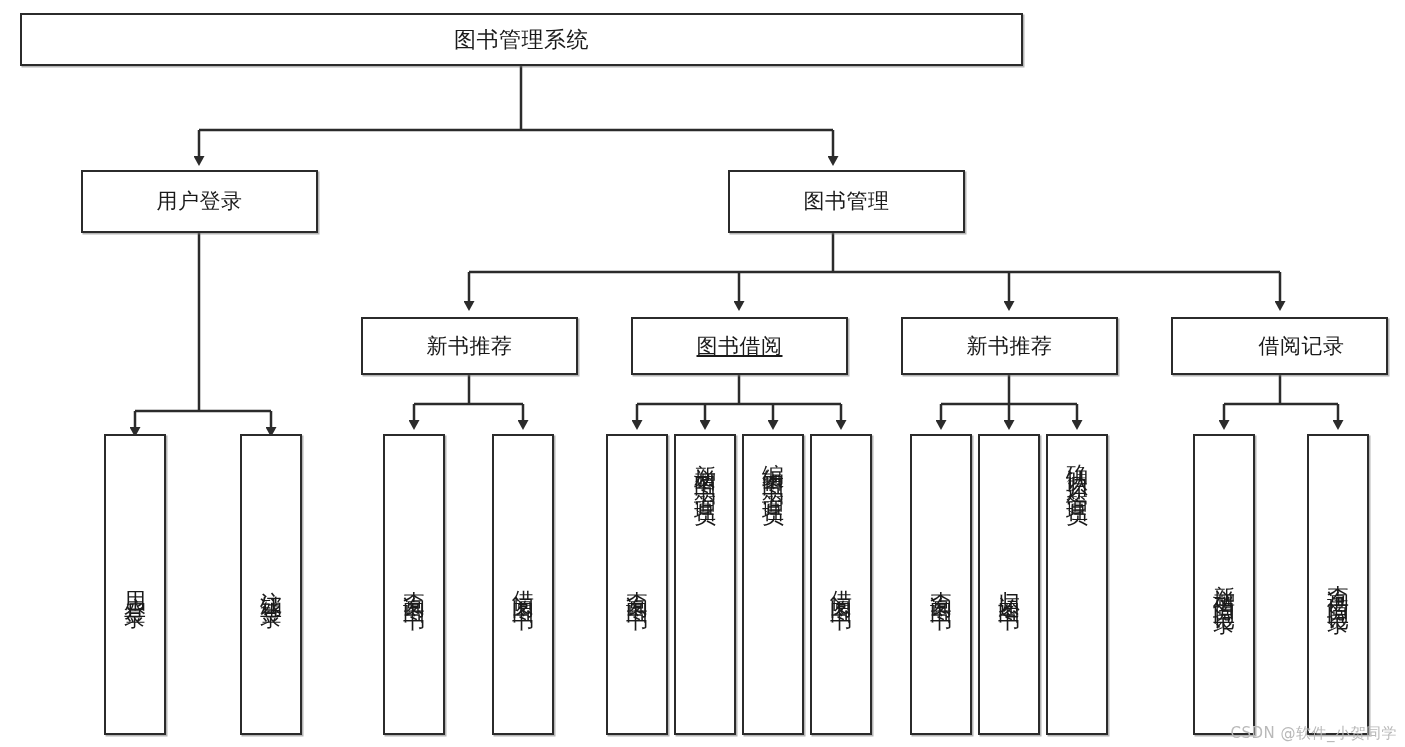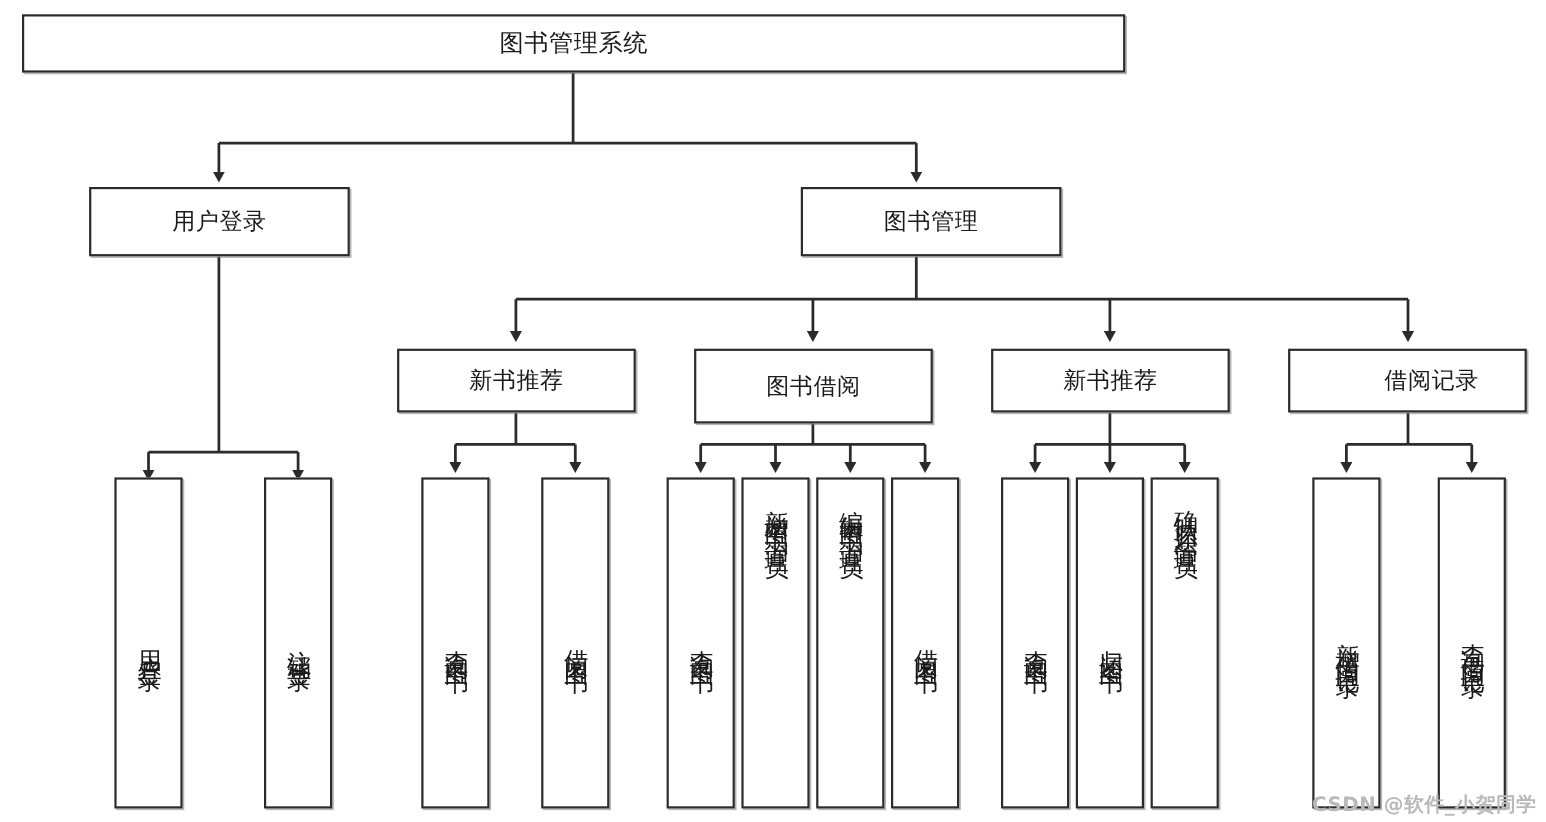--- a/index.html
+++ b/index.html
@@ -65,25 +65,24 @@
   }
   
   .node.vert.mid {
     align-items: center;
     padding-top: 0;
   }
   .watermark {
     position: absolute;
     right: 8px;
     bottom: 4px;
-    font-size: 18px;
+    font-size: 15px;
     color: #b9b9b9;
     letter-spacing: 0.5px;
     white-space: nowrap;
-    font-weight: bold;
   }
 </style>
 </head>
 <body>
 
 <div id="diagram">
 
   <svg id="edges" viewBox="0 0 1405 747" xmlns="http://www.w3.org/2000/svg">
     <defs>
       <marker id="arrow" markerWidth="10" markerHeight="11" refX="1" refY="5.5" orient="auto" markerUnits="userSpaceOnUse">
@@ -141,21 +140,21 @@
   <div class="node horiz" style="left:81px; top:170px; width:237px; height:63px;">
     <span class="node-label">用户登录</span>
   </div>
   <div class="node horiz" style="left:728px; top:170px; width:237px; height:63px;">
     <span class="node-label">图书管理</span>
   </div>
 
   <div class="node horiz" style="left:361px; top:317px; width:217px; height:58px;">
     <span class="node-label">新书推荐</span>
   </div>
-  <div class="node horiz" style="left:631px; top:317px; width:217px; height:68px;">
+  <div class="node horiz" style="left:631px; top:317px; width:217px; height:58px;text-decoration:underline;">
     <span class="node-label">图书借阅</span>
   </div>
   <div class="node horiz" style="left:901px; top:317px; width:217px; height:58px;">
     <span class="node-label">新书推荐</span>
   </div>
   <div class="node horiz" style="left:1171px; top:317px; width:217px; height:58px;padding-left:44px;">
     <span class="node-label">借阅记录</span>
   </div>
 
   <div class="node vert mid" style="left:104px; top:434px; width:62px; height:301px;">

